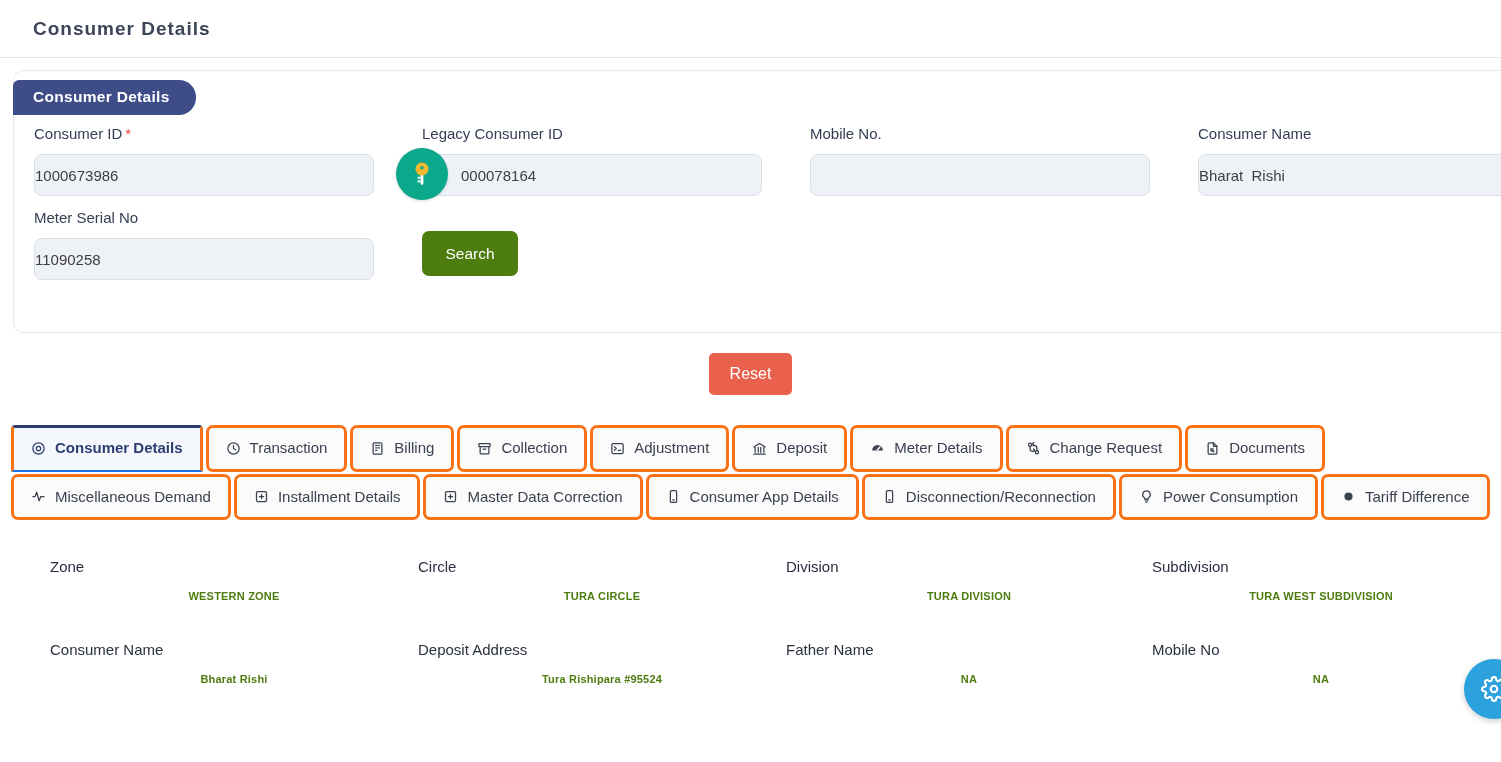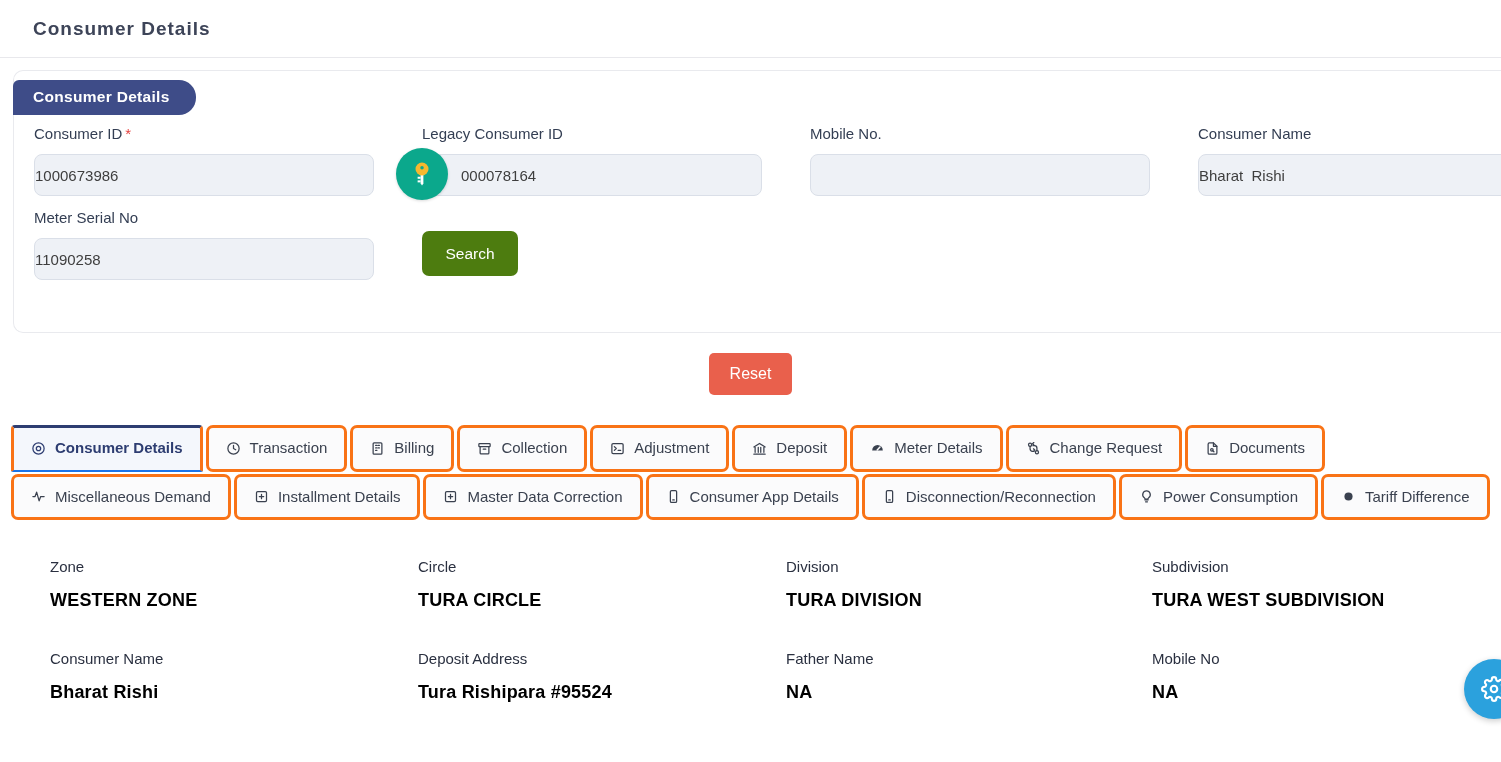--- a/index.html
+++ b/index.html
@@ -48,21 +48,21 @@
   .tab svg { width:15px; height:15px; stroke:currentColor; fill:none;
     stroke-width:2; stroke-linecap:round; stroke-linejoin:round; flex:0 0 auto; }
   .tab.active { background:#f4f7fc; border-top:3px solid #2D3D71;
     border-bottom:2px solid #1A73E8; border-radius:4px 4px 2px 2px;
     padding-top:10px; padding-bottom:11px; color:#2D3D71; font-weight:700; }
 
   
   .details-panel { padding:38px 0 0 39px; display:grid;
     grid-template-columns:368px 368px 366px 1fr; row-gap:39px; }
   .detail-label { font-size:15px; color:#2a3040; margin-bottom:15px; }
-  .detail-value { font-size:18px; font-weight:700; color:#000000; letter-spacing:.2px; }
+  .detail-value { font-size:11px; font-weight:700; color:#4d7c0f; letter-spacing:.2px;text-align:center; }
 
   
   .fab { position:fixed; top:659px; right:-23px; width:60px; height:60px;
     border-radius:50%; background:#2BA1DD; border:none; display:flex;
     align-items:center; justify-content:center; cursor:pointer;
     box-shadow:0 2px 6px rgba(0,0,0,.2); }
   .fab svg { width:26px; height:26px; stroke:#fff; fill:none; stroke-width:2;
     stroke-linecap:round; stroke-linejoin:round; }
 </style>
 </head>

